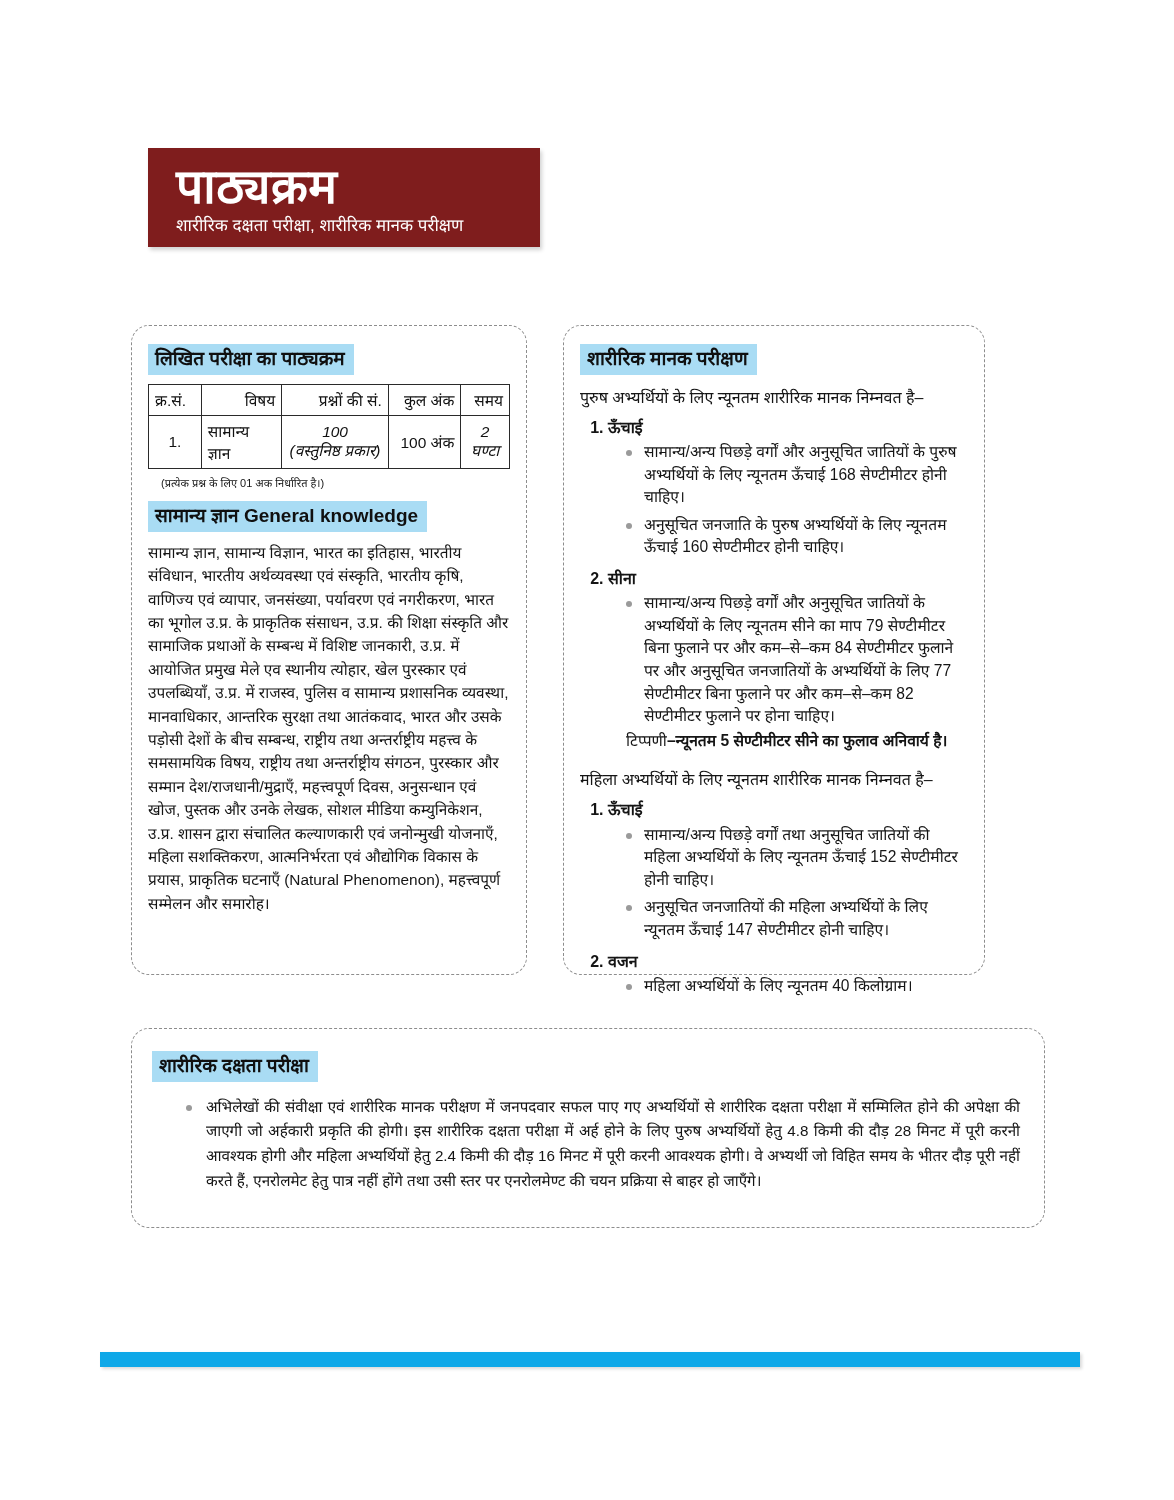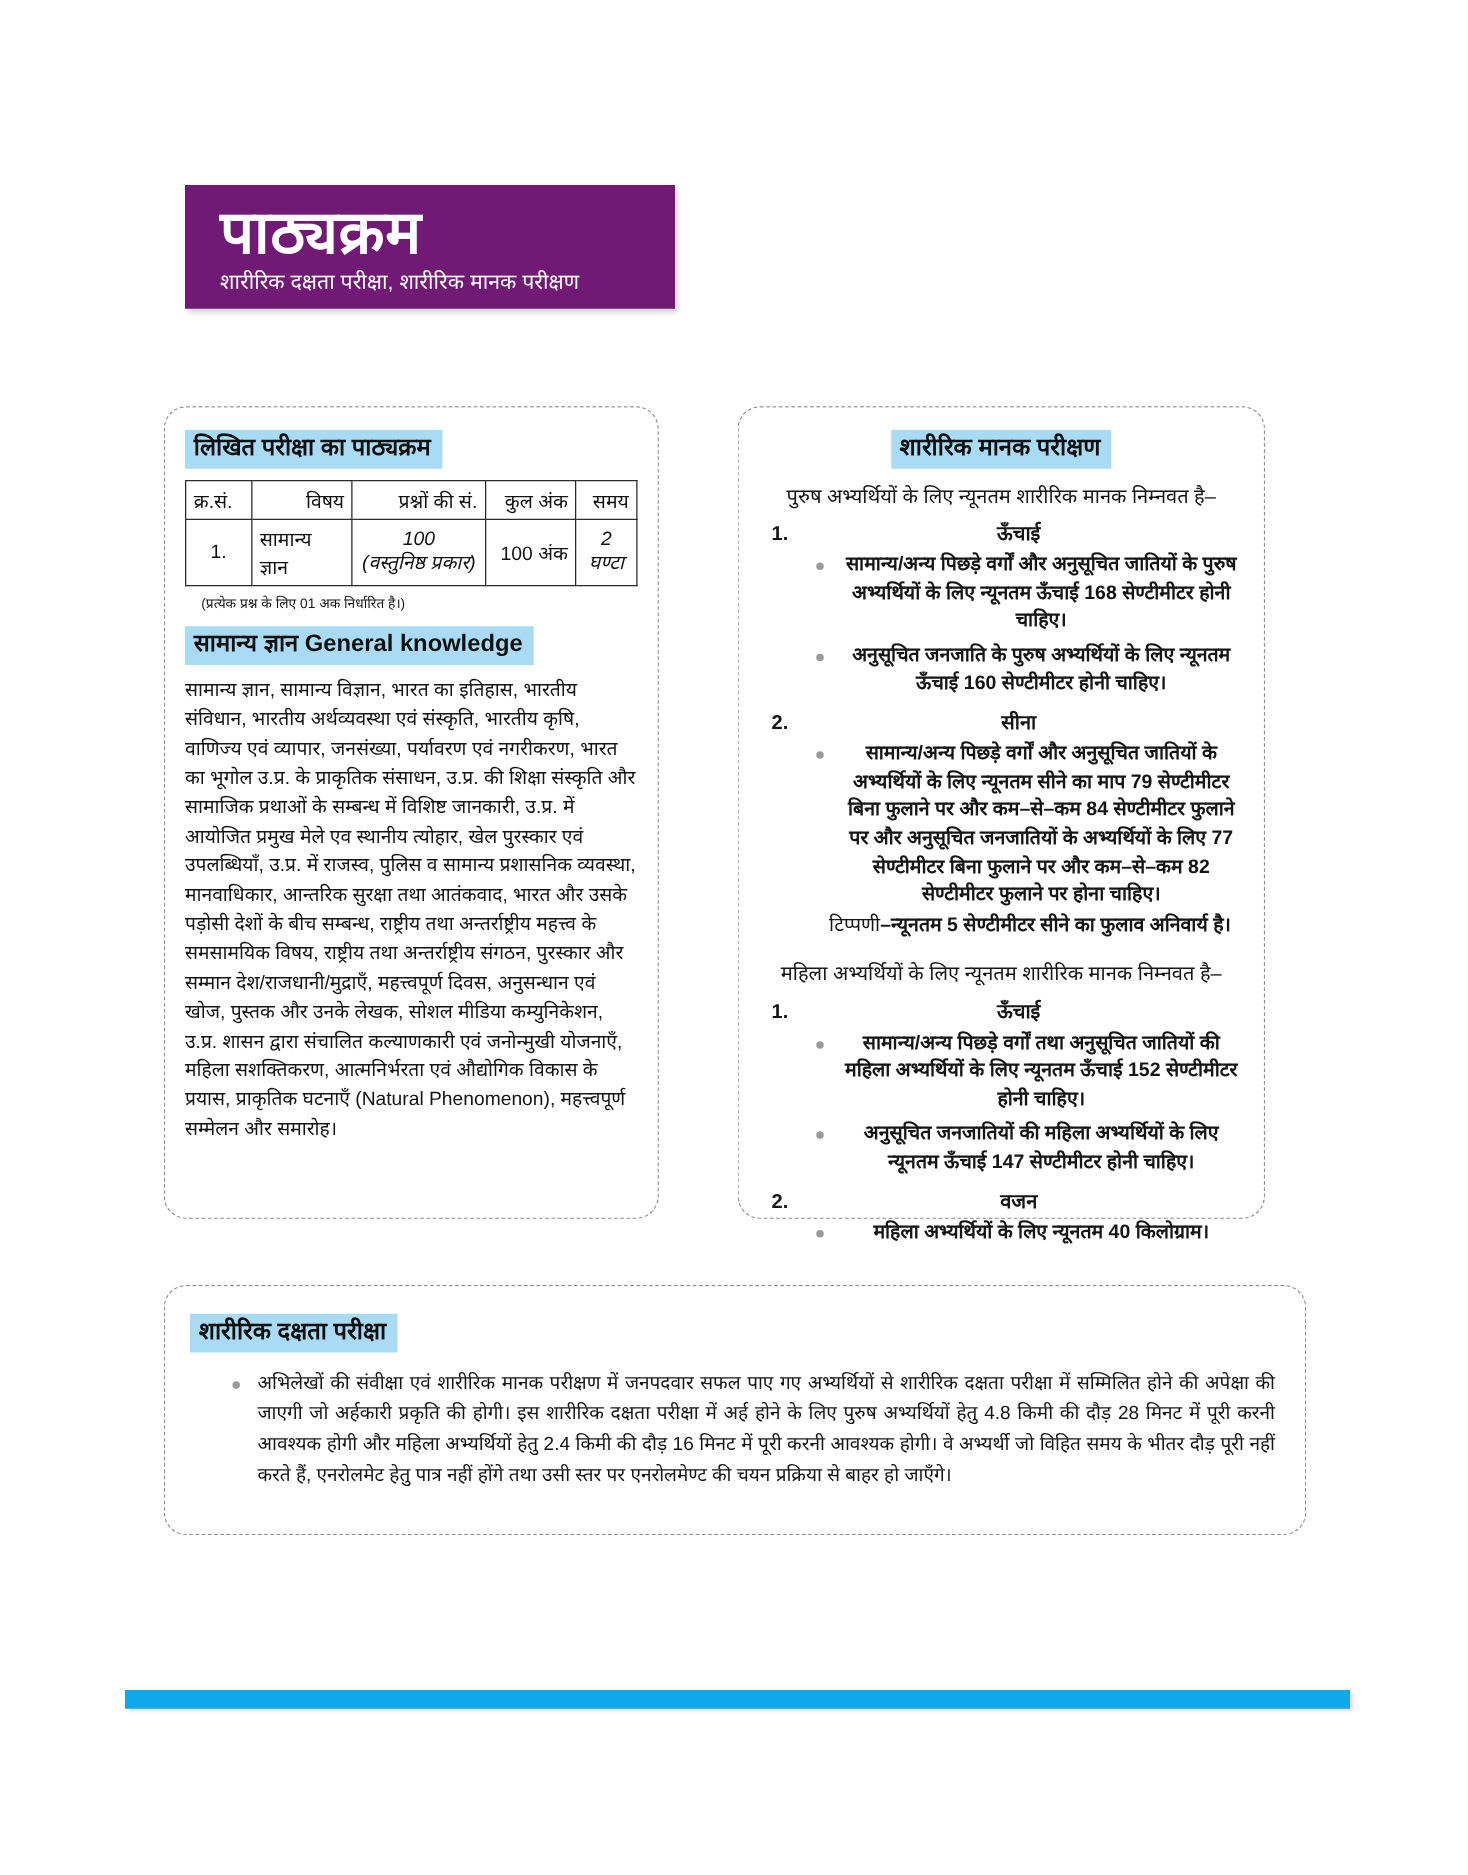--- a/index.html
+++ b/index.html
@@ -20,21 +20,21 @@
     inset: 0;
     background: #ffffff;
   }
 
   
   .banner {
     position: absolute;
     left: 148px;
     top: 148px;
     width: 392px;
-    background: #701a75;
+    background: #7f1d1d;
     padding: 14px 16px 10px 16px;
     box-sizing: border-box;
     box-shadow: 2px 3px 4px rgba(0,0,0,0.18);
   }
   .banner-title {
     color: #ffffff;
     font-size: 48px;
     font-weight: 700;
     line-height: 1.05;
     letter-spacing: 0.5px;
@@ -52,21 +52,21 @@
 
   
   .dbox {
     position: absolute;
     border: 1.6px dashed #8d8d8d;
     border-radius: 18px;
     box-sizing: border-box;
     background: #ffffff;
   }
   #left-box  { left: 131px; top: 325px; width: 396px; height: 650px; }
-  #right-box { left: 590px; top: 325px; width: 422px; height: 650px; text-align: center; }
+  #right-box { left: 563px; top: 325px; width: 422px; height: 650px; }
   #bottom-box{ left: 131px; top: 1028px; width: 914px; height: 200px; }
 
   .inner {
     padding: 18px 16px 10px 16px;
     box-sizing: border-box;
     height: 100%;
   }
 
   
   .hl {
@@ -138,21 +138,21 @@
     margin: 2px 0 8px 0;
     padding-left: 18px;
     font-weight: 400;
   }
   ul.bullets > li {
     position: relative;
     padding-left: 18px;
     margin-bottom: 5px;
     font-size: 15.6px;
     line-height: 1.45;
-    font-weight: 700;
+    font-weight: 400;
   }
   ul.bullets > li::before {
     content: "";
     position: absolute;
     left: 0;
     top: 9px;
     width: 6px;
     height: 6px;
     background: #9a9a9a;
     border-radius: 50%;

